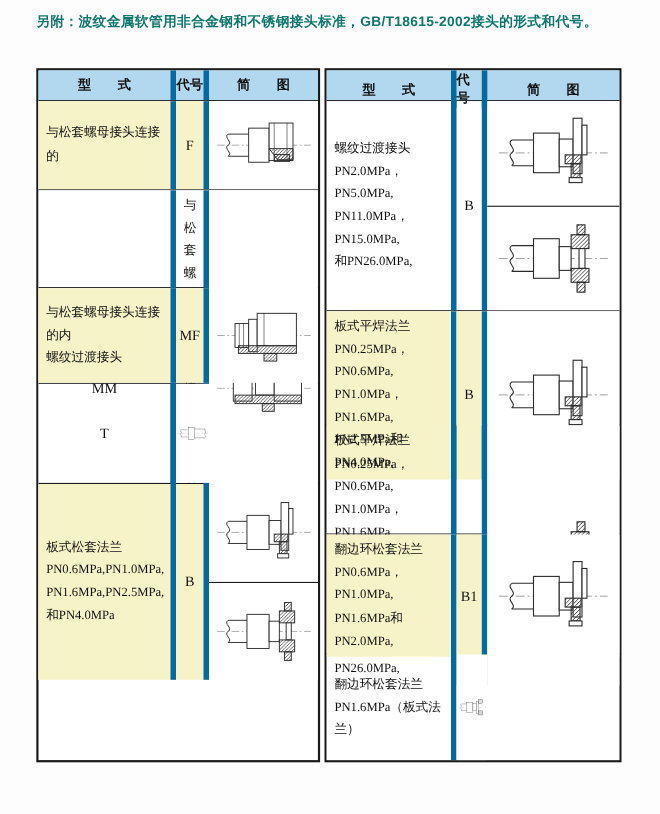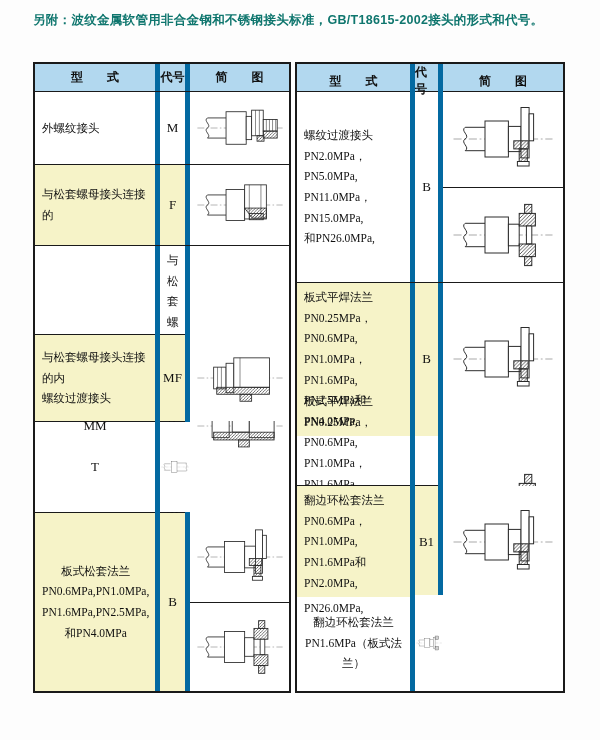--- a/index.html
+++ b/index.html
@@ -9,21 +9,21 @@
     overflow:hidden;
   }
   .page-title{
     position:absolute;left:33px;top:12px;width:540px;
     font-size:12.5px;font-weight:bold;letter-spacing:.3px;color:#0f766e;
   }
   .tables{position:absolute;left:33px;top:62px;display:flex;gap:4px;}
   .jtable{border:2px solid #1a1a1a;background:#fff;}
   .thead{display:grid;height:27px;background:#b2d8ef;border-bottom:1.5px solid #1a1a1a;}
   .trow{display:grid;border-bottom:1px solid #1a1a1a;background:#fff;}
-  .trow:last-child{border-bottom:none;text-align:center;}
+  .trow:last-child{border-bottom:none;}
   .jtable.left .thead,.jtable.left .trow{grid-template-columns:125px 30px 99px;}
   .jtable.right .thead,.jtable.right .trow{grid-template-columns:118px 28px 120px;}
   .cell{border-right:5px solid #0369a1;min-width:0;}
   .cell:last-child{border-right:none;}
   .hcell{
     display:flex;align-items:center;justify-content:center;
     font-size:12px;font-weight:bold;color:#101010;
   }
   .c-type{
     display:flex;align-items:center;padding:4px 7px;
@@ -144,33 +144,20 @@
 
 <div class="tables">
 
   <div class="jtable left">
     <div class="thead">
       <div class="cell hcell">型　　式</div>
       <div class="cell hcell">代号</div>
       <div class="cell hcell">简　　图</div>
     </div>
 
-    <div class="trow" style="height:72px">
-      <div class="cell c-type">
-          <div class="txt">外螺纹接头</div>
-        </div>
-      <div class="cell c-code">M</div>
-      <div class="cell c-diagram">
-        <div class="diag">
-            <svg class="dsvg" viewBox="0 0 120 80">
-              <use href="#sym-m"></use>
-            </svg>
-          </div>
-      </div>
-    </div>
 
     <div class="trow" style="height:80px">
       <div class="cell c-type hl">
           <div class="txt">与松套螺母接头连接的</div>
         </div>
       <div class="cell c-code hl">F</div>
       <div class="cell c-diagram">
         <div class="diag">
             <svg class="dsvg" viewBox="0 0 120 80">
               <use href="#sym-f"></use>

